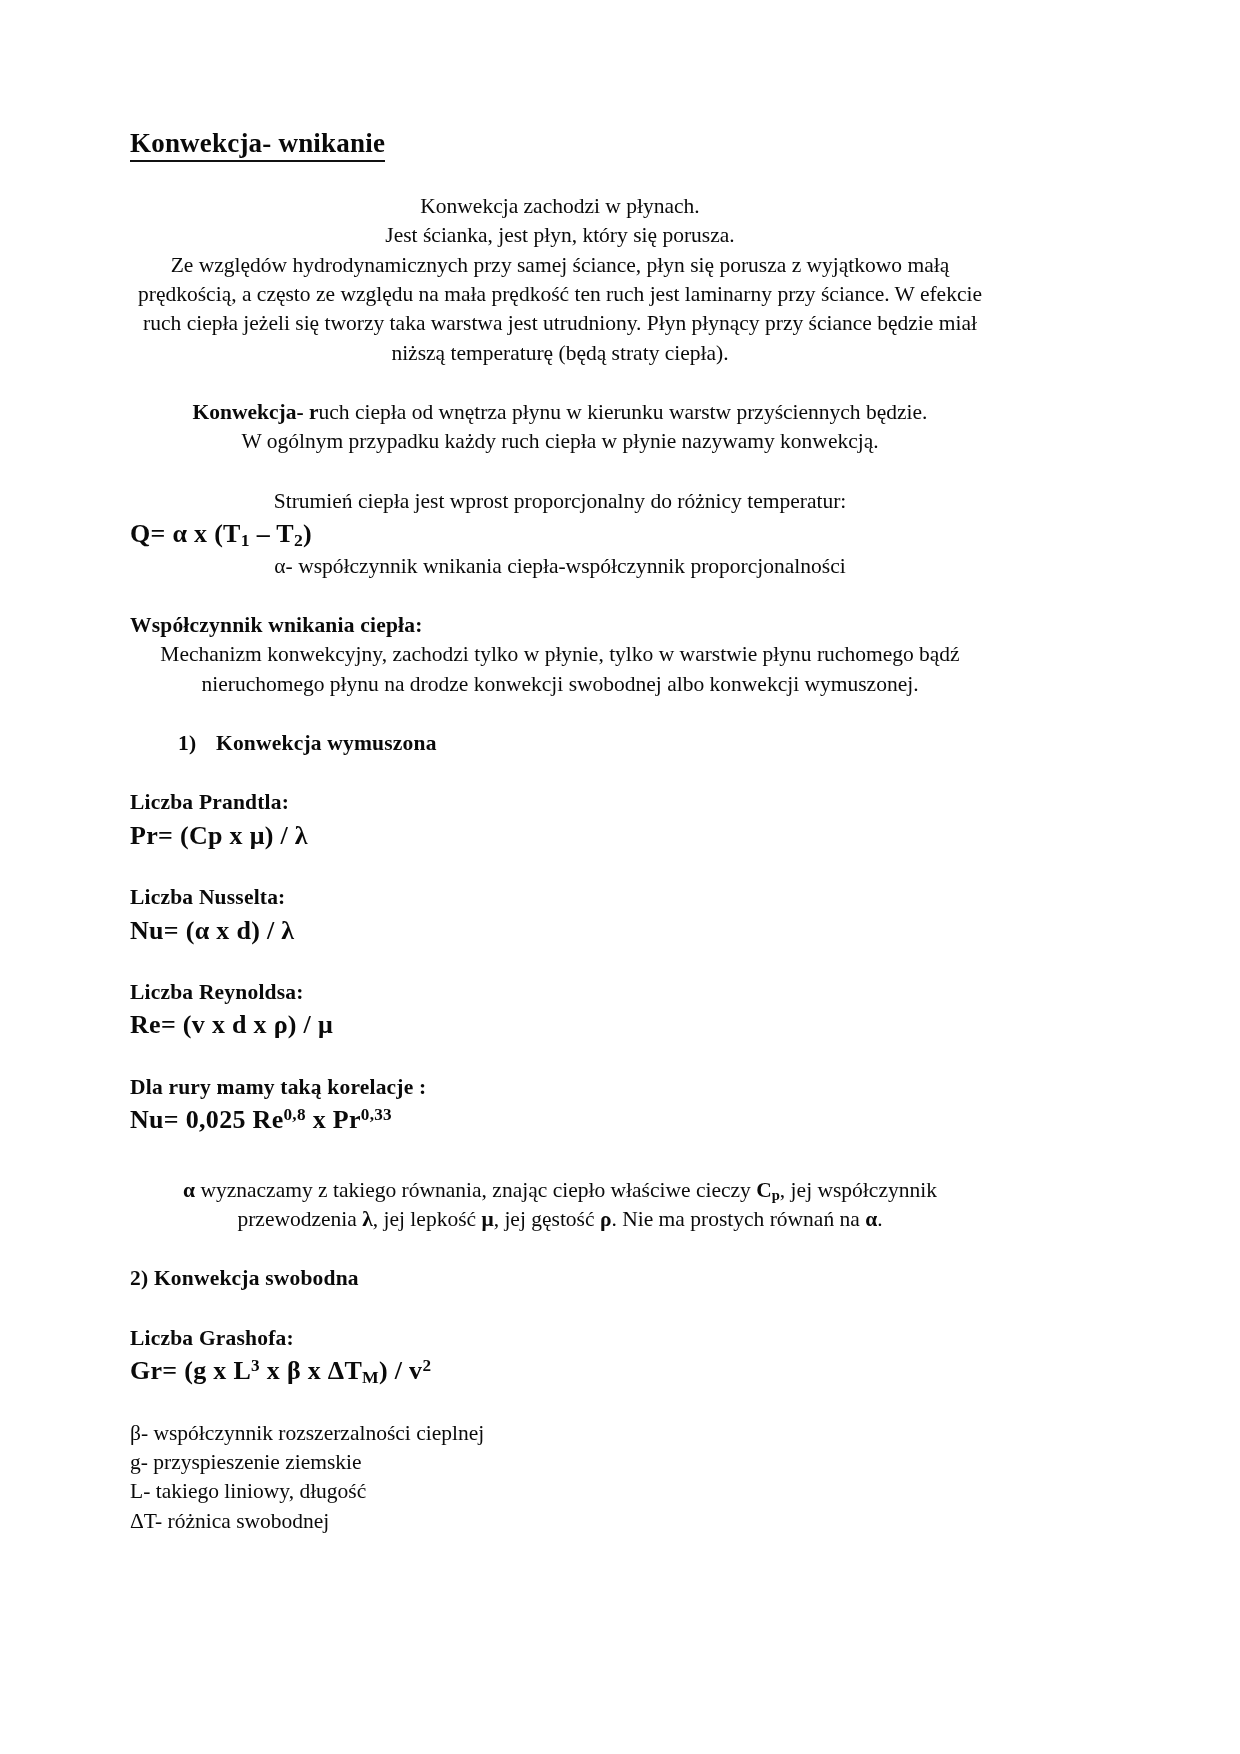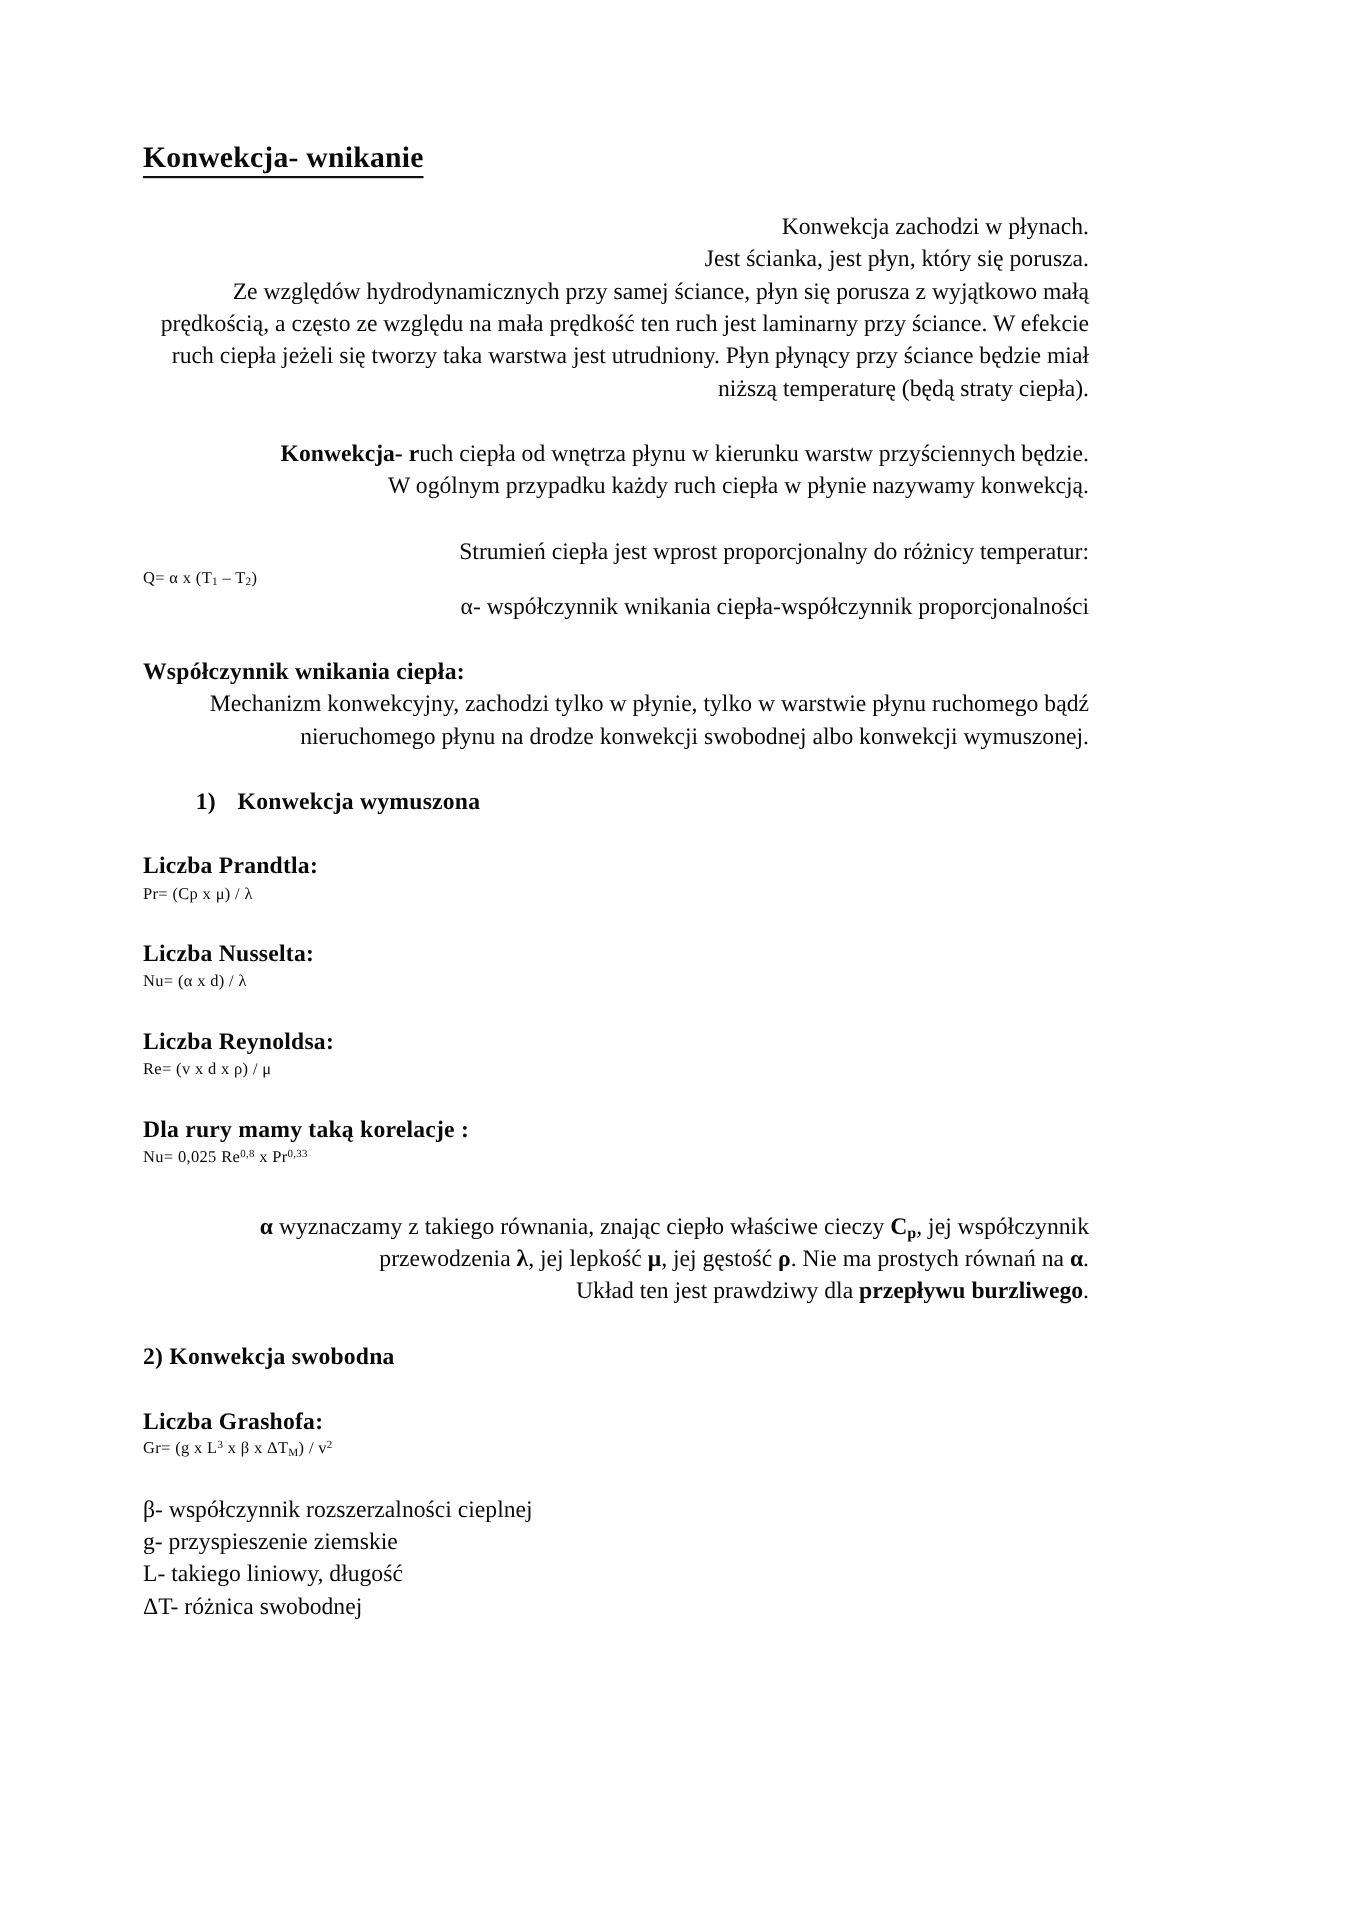--- a/index.html
+++ b/index.html
@@ -31,28 +31,28 @@
     border-bottom: 2px solid #111;
     padding-bottom: 1px;
     line-height: 1.15;
   }
   .title-wrap { line-height: 1; }
   p.block {
     font-size: 21.5px;
     line-height: 1.365;
     margin: 0;
     max-width: 910px;
-    text-align: right;
+    text-align: center;
   }
   .gap-md { height: 30px; }
   .gap-lg { height: 38px; }
   b, .b { font-weight: bold; }
   .formula {
-    font-size: 15px;
-    font-weight: normal;
+    font-size: 26px;
+    font-weight: bold;
     line-height: 1.365;
     margin: 0;
     letter-spacing: 0.3px;
   }
   .heading {
     font-size: 21.5px;
     font-weight: bold;
     line-height: 1.365;
     margin: 0;
     letter-spacing: 0.2px;
@@ -145,21 +145,20 @@
   <div class="gap-md"></div>
 
   <p class="heading">Dla rury mamy taką korelacje :</p>
   <p class="formula"><span>Nu= 0,025 Re</span><sup>0,8</sup><span> x Pr</span><sup>0,33</sup></p>
 
   <div class="gap-lg"></div>
 
 
   <p class="block"><b>α</b><span> wyznaczamy z takiego równania, znając ciepło właściwe cieczy </span><b><span>C</span><sub>p</sub></b><span>, jej współczynnik przewodzenia </span><b>λ</b><span>, jej lepkość </span><b>μ</b><span>, jej gęstość </span><b>ρ</b><span>.  Nie ma prostych równań na </span><b>α</b><span>.</span></p>
 
-  <p class="block"><span>Układ ten jest prawdziwy dla </span><b>przepływu burzliwego</b><span>.</span></p>
 
   <div class="gap-md"></div>
 
   <p class="numitem-flat">2) Konwekcja swobodna</p>
 
   <div class="gap-md"></div>
 
   <p class="heading">Liczba Grashofa:</p>
   <p class="formula"><span>Gr= (g x L</span><sup>3</sup><span> x β x ΔT</span><sub>M</sub><span>) / v</span><sup>2</sup></p>
 

